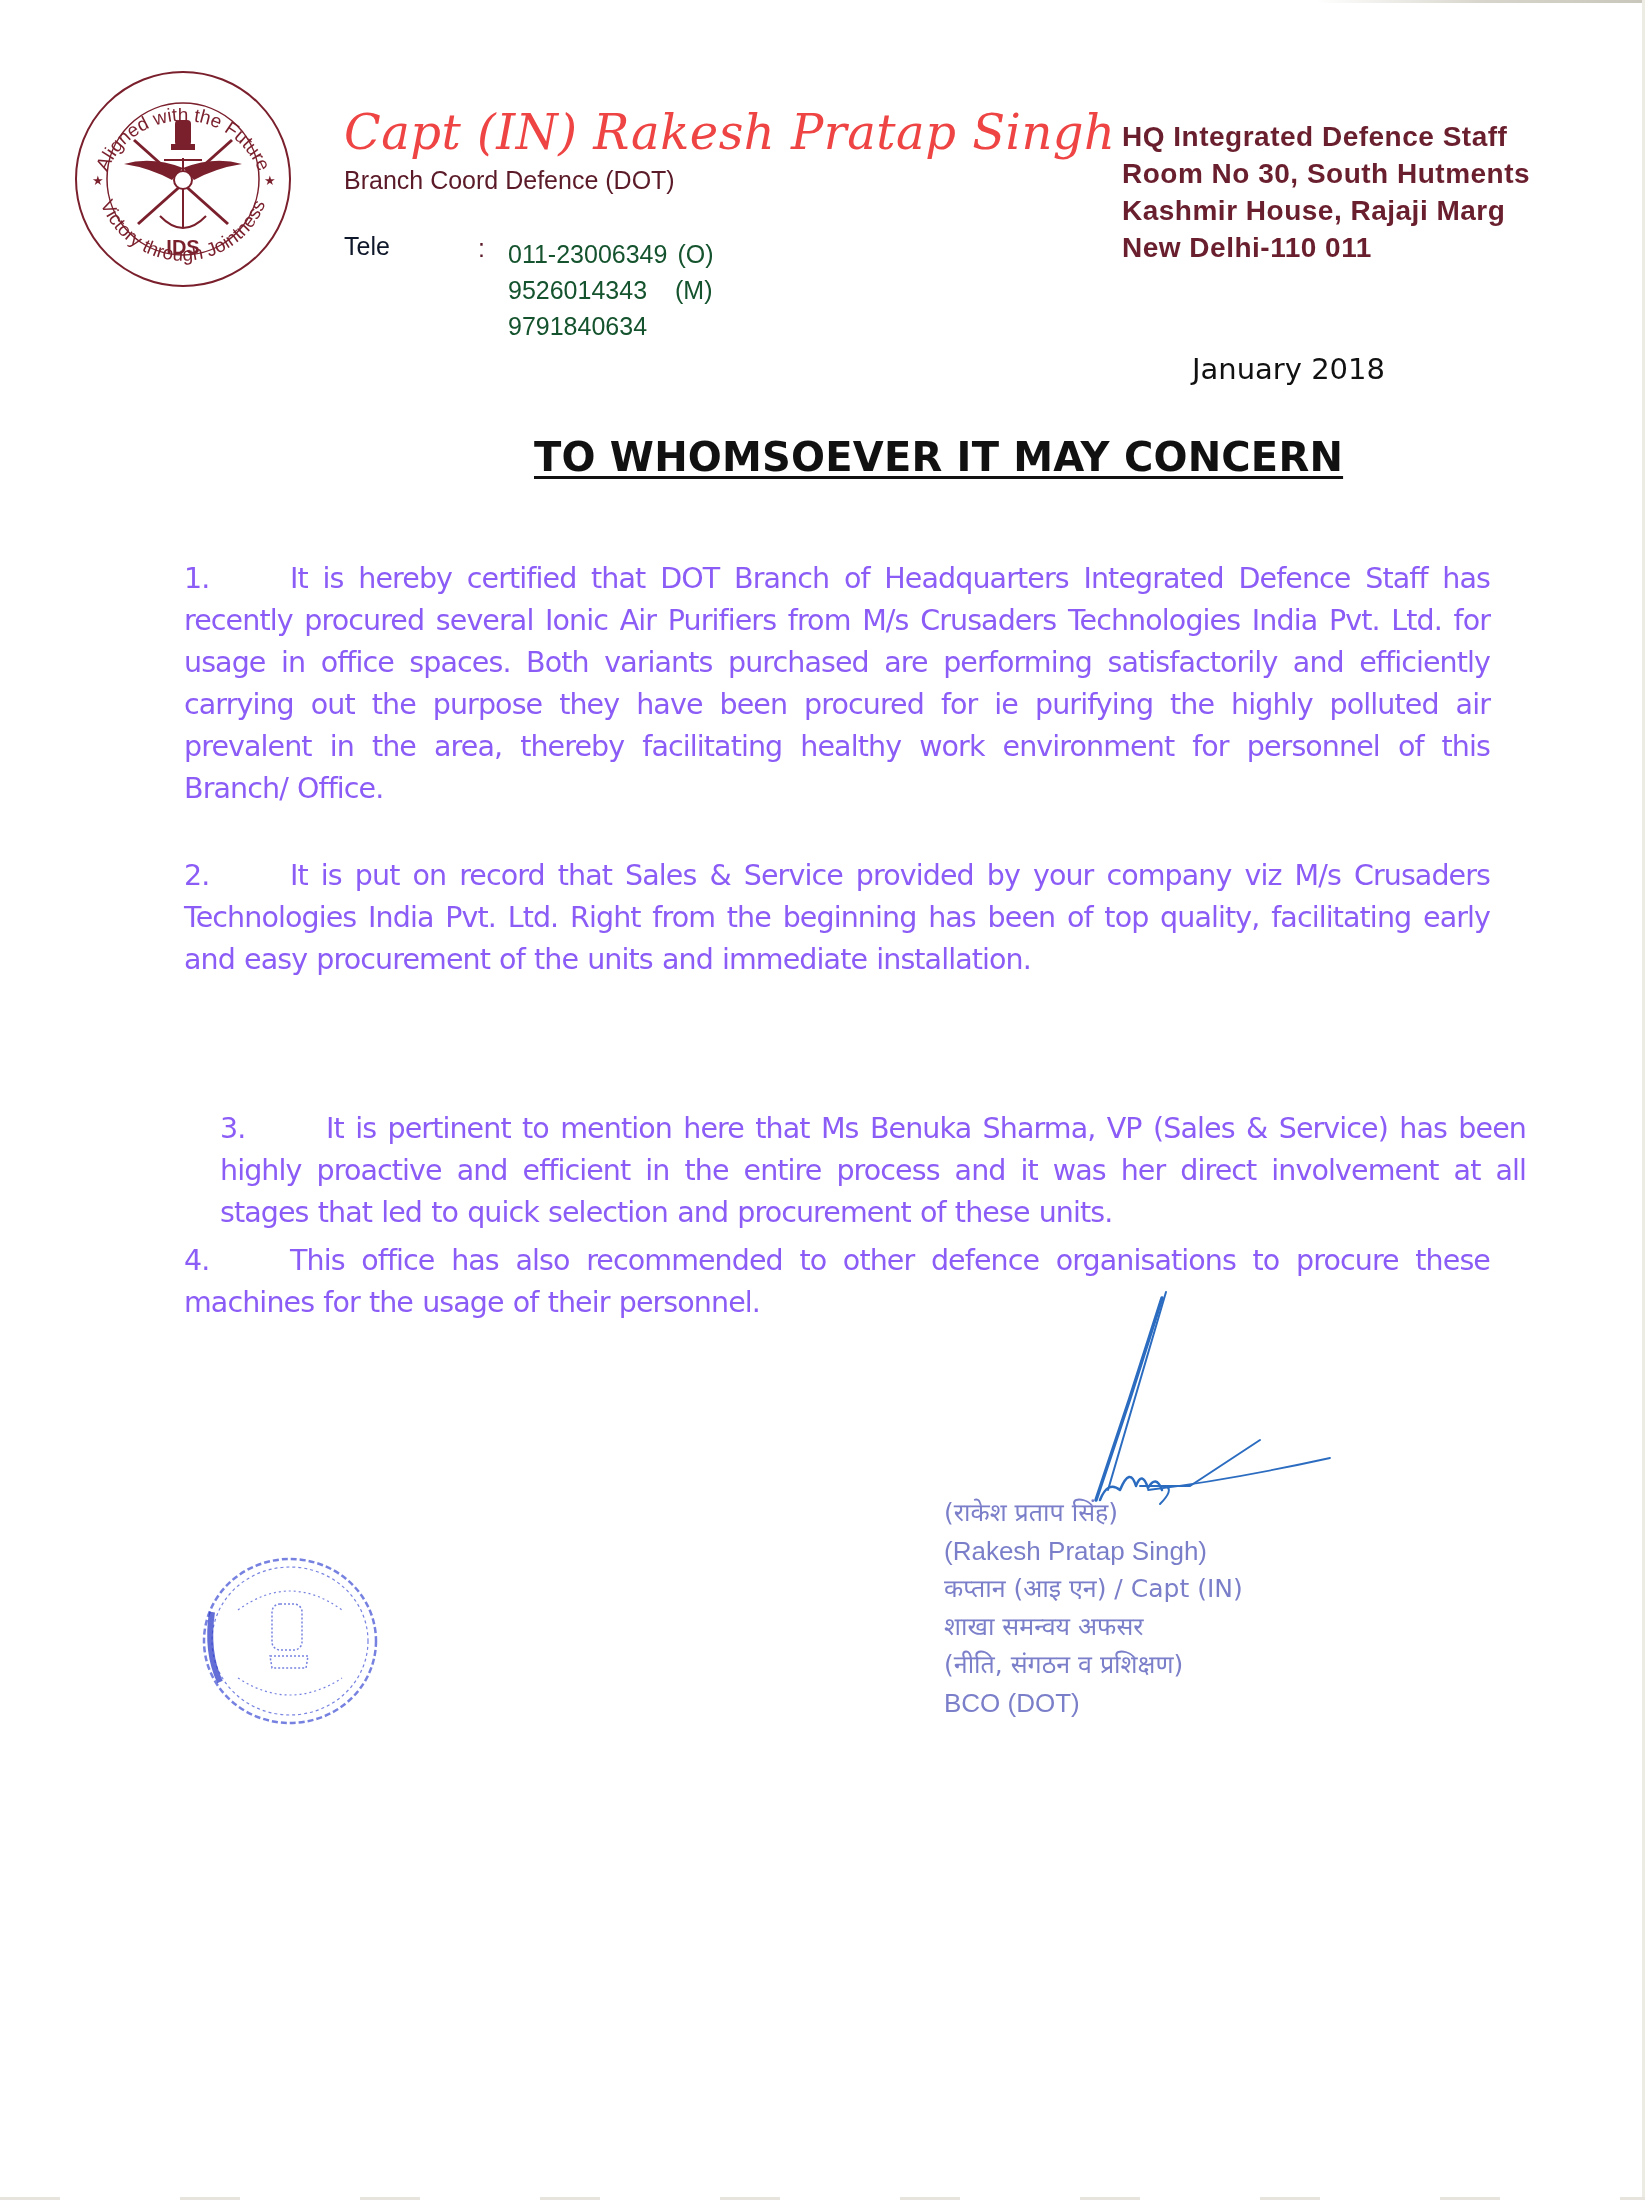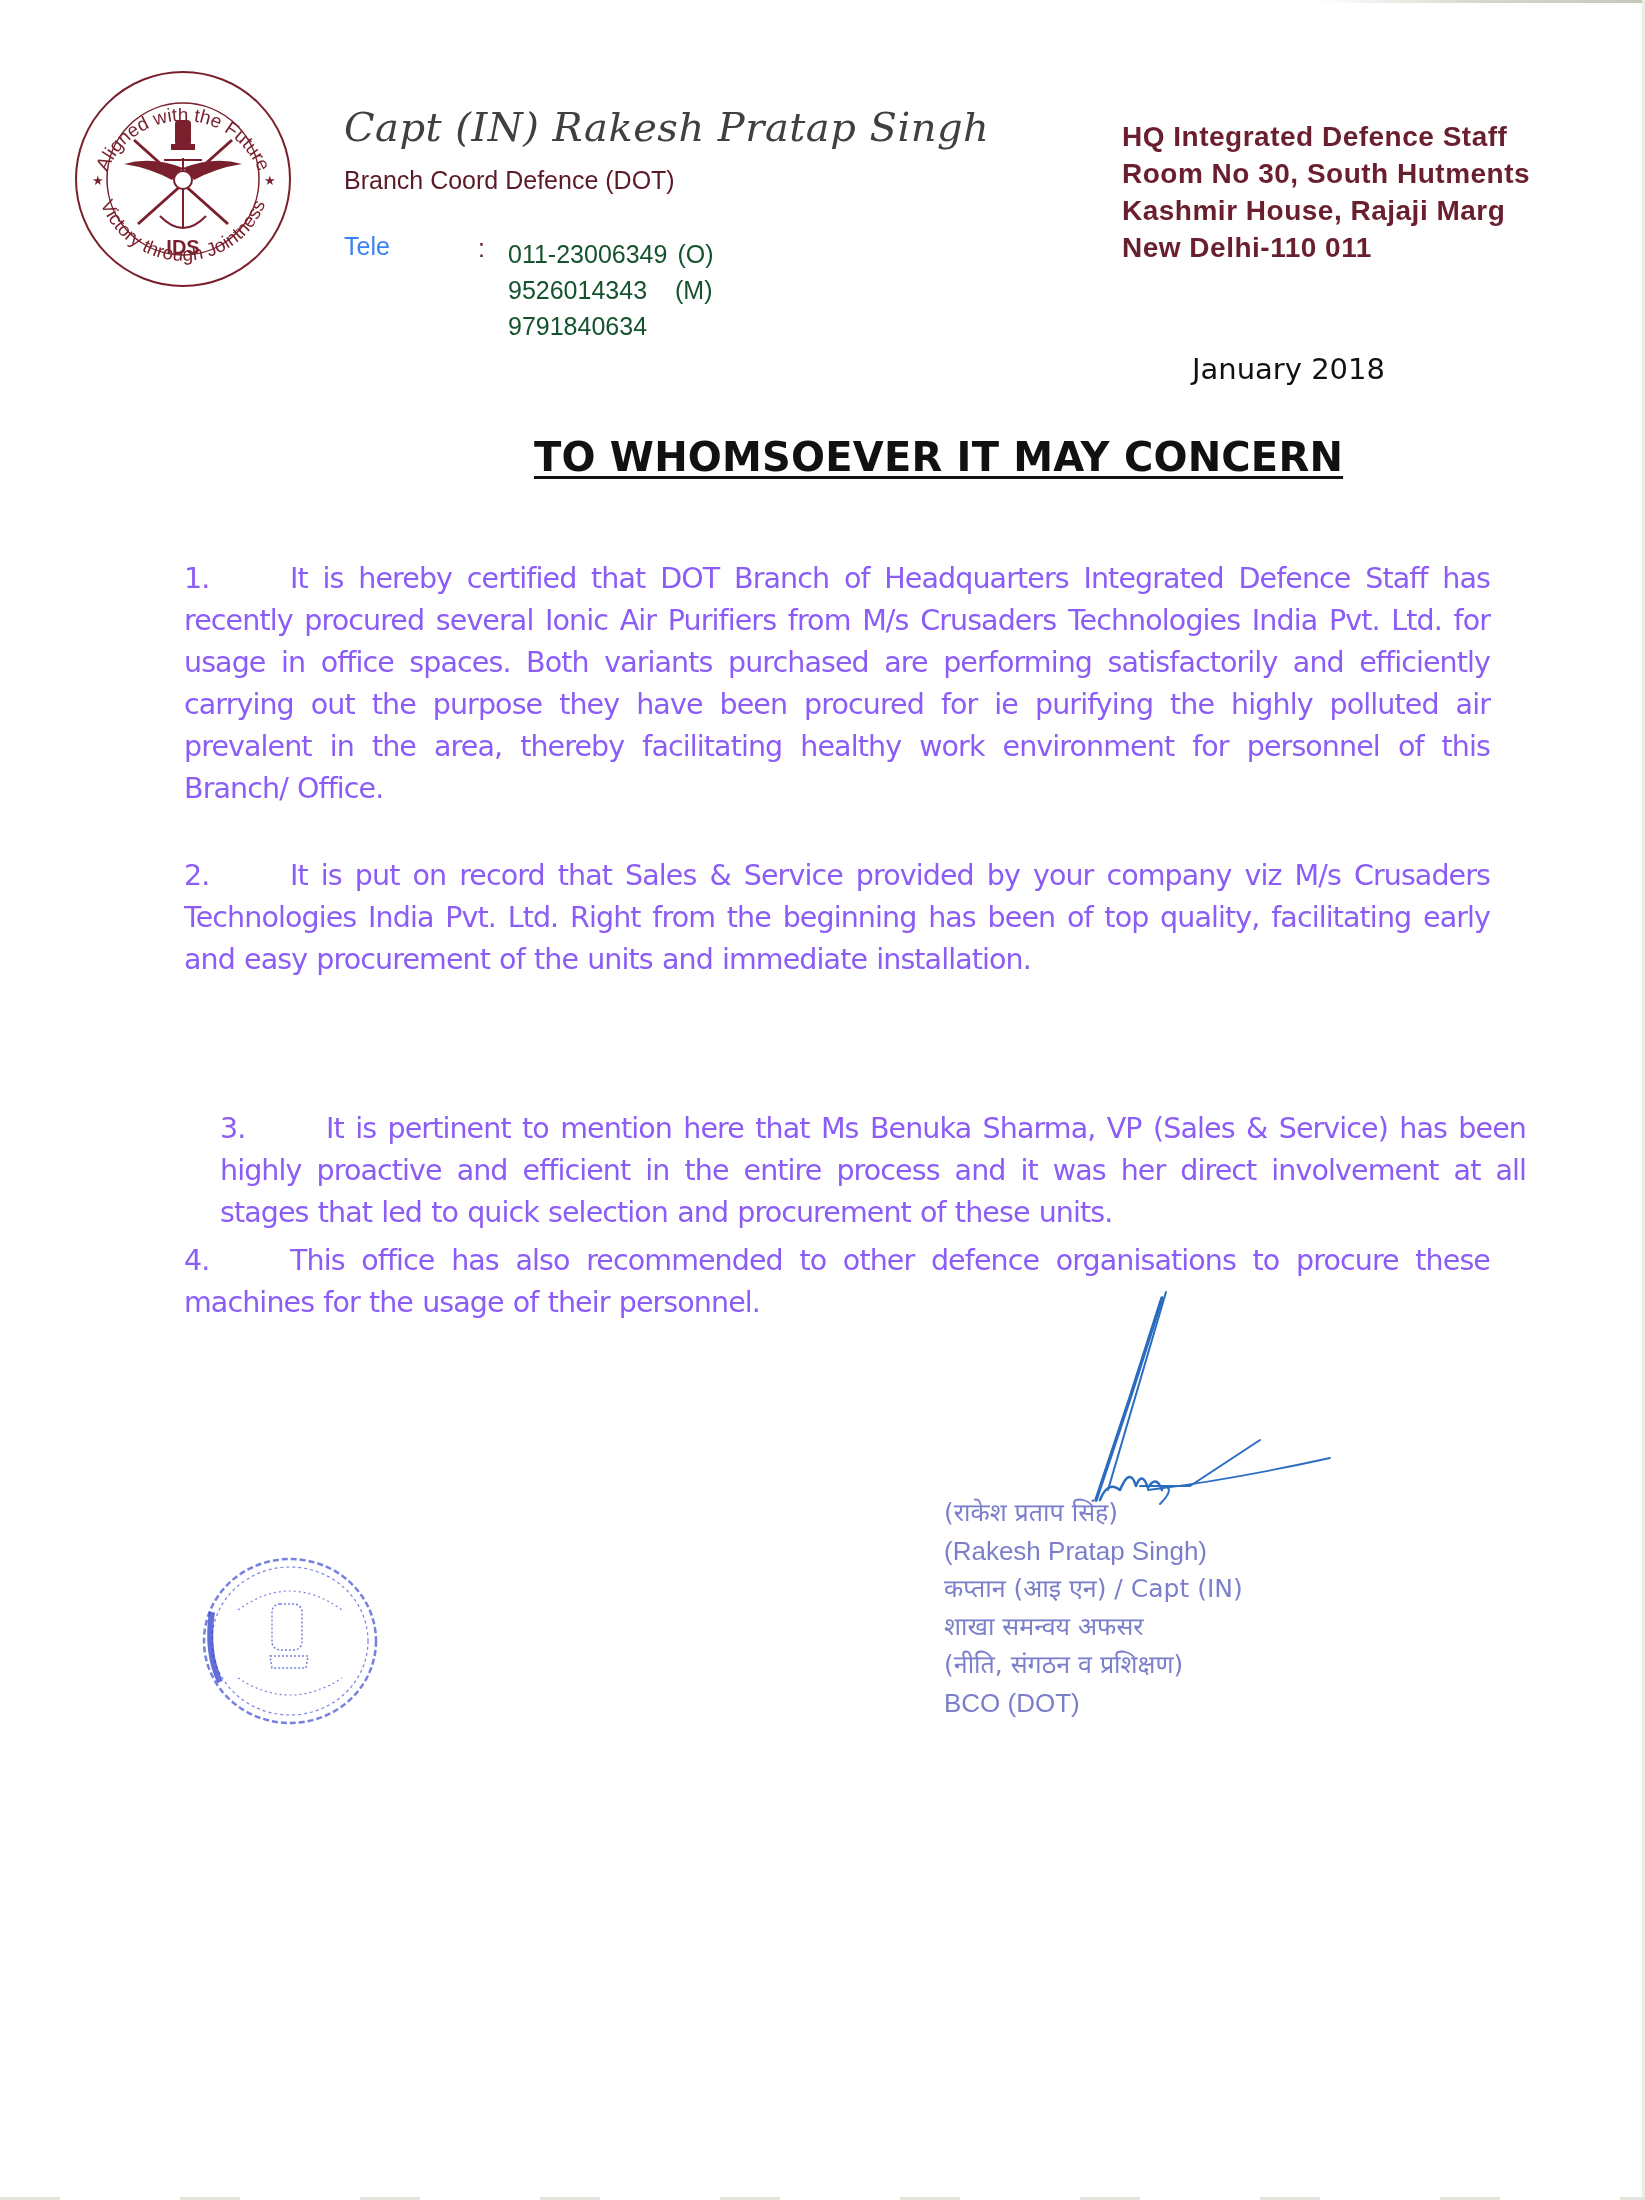--- a/index.html
+++ b/index.html
@@ -28,32 +28,32 @@
       background: repeating-linear-gradient(90deg, #e6e4dc 0 60px, #ffffff 60px 180px);
     }
 
     
     .emblem {
       position: absolute; left: 72px; top: 68px; width: 222px; height: 222px;
     }
     .officer-name {
       position: absolute; left: 344px; top: 104px;
       font-family: "DejaVu Serif", serif; font-style: italic;
-      font-size: 40px; color: #404040; letter-spacing: 0.5px;
+      font-size: 48px; color: #ef4444; letter-spacing: 0.5px;
       white-space: nowrap;
     }
     .officer-designation {
       position: absolute; left: 344px; top: 166px;
       font-family: "Liberation Sans", sans-serif;
       font-size: 25px; color: #5a1a28; white-space: nowrap;
     }
     .tele-label {
       position: absolute; left: 344px; top: 232px;
       font-family: "Liberation Sans", sans-serif;
-      font-size: 25px; color: #3b82f6;
+      font-size: 25px; color: #0f172a;
     }
     .tele-colon {
       position: absolute; left: 478px; top: 234px;
       font-family: "Liberation Sans", sans-serif;
       font-size: 25px; color: #5a1a28;
     }
     .tele-numbers {
       position: absolute; left: 508px; top: 236px;
       font-family: "Liberation Sans", sans-serif;
       font-size: 25px; color: #14532d; line-height: 36px;

